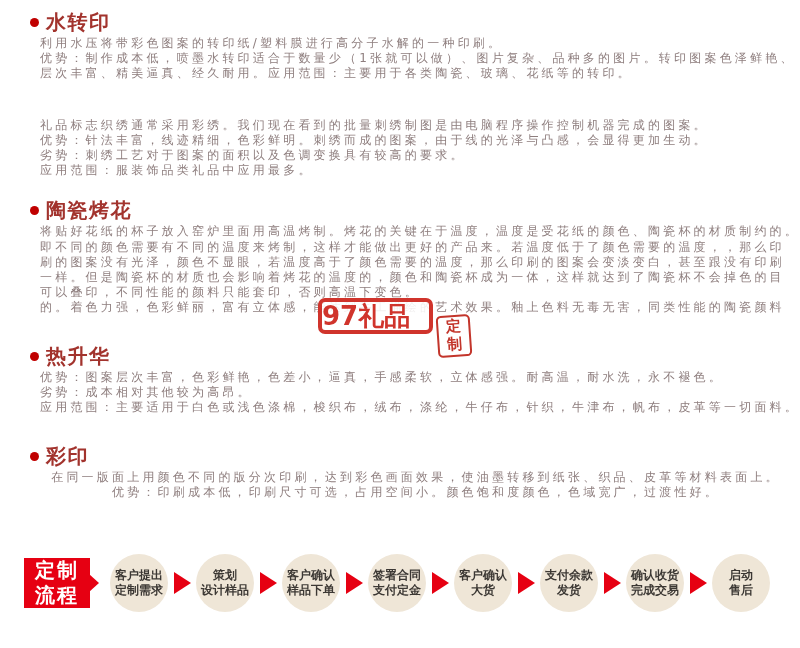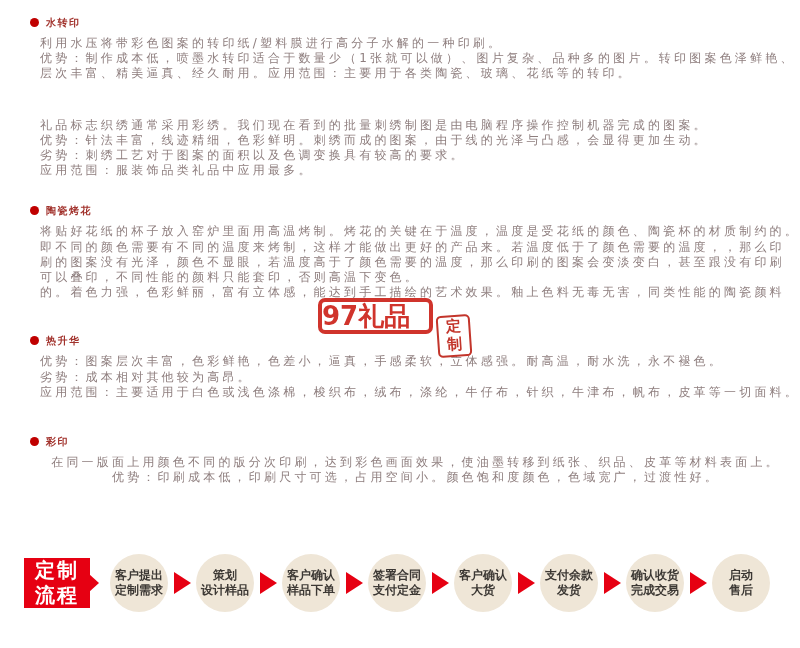--- a/index.html
+++ b/index.html
@@ -4,21 +4,21 @@
 <style>
   * { margin:0; padding:0; box-sizing:border-box; }
   html,body { width:800px; height:648px; background:#ffffff; overflow:hidden;
               font-family:"DejaVu Sans", sans-serif; }
   .page { position:relative; width:800px; height:648px; background:#ffffff; padding-top:14px; }
 
   
   .section { margin-bottom:0; }
   .section-head { display:flex; align-items:center; margin-left:30px; margin-bottom:5px; height:17px; }
   .bullet { width:9px; height:9px; border-radius:50%; background:#c00000; flex:0 0 auto; }
-  .section-title { color:#a2332d; font-weight:bold; font-size:10px; letter-spacing:1.5px; margin-left:7px; }
+  .section-title { color:#a2332d; font-weight:bold; font-size:20px; letter-spacing:1.5px; margin-left:7px; }
   .section-body { margin-left:40px; margin-right:8px; color:#8e7e7e;
                   font-size:12px; line-height:15.2px; letter-spacing:3.2px; }
   .body-line { white-space:nowrap; overflow:hidden; }
 
   .sec-1 { margin-top:0; }
   .sec-2 { margin-top:36px; }
   .sec-3 { margin-top:24px; }
   .sec-4 { margin-top:32px; }
   .sec-5 { margin-top:33px;text-align:center; }
 
@@ -78,20 +78,21 @@
 
   <div class="section sec-3">
     <div class="section-head">
       <span class="bullet"></span>
       <span class="section-title">陶瓷烤花</span>
     </div>
     <div class="section-body">
       <div class="body-line">将贴好花纸的杯子放入窑炉里面用高温烤制。烤花的关键在于温度，温度是受花纸的颜色、陶瓷杯的材质制约的。</div>
       <div class="body-line">即不同的颜色需要有不同的温度来烤制，这样才能做出更好的产品来。若温度低于了颜色需要的温度，，那么印</div>
       <div class="body-line">刷的图案没有光泽，颜色不显眼，若温度高于了颜色需要的温度，那么印刷的图案会变淡变白，甚至跟没有印刷</div>
+      <div class="body-line">一样。但是陶瓷杯的材质也会影响着烤花的温度的，颜色和陶瓷杯成为一体，这样就达到了陶瓷杯不会掉色的目</div>
       <div class="body-line">可以叠印，不同性能的颜料只能套印，否则高温下变色。</div>
       <div class="body-line">的。着色力强，色彩鲜丽，富有立体感，能达到手工描绘的艺术效果。釉上色料无毒无害，同类性能的陶瓷颜料</div>
     </div>
   </div>
 
   <div class="section sec-4">
     <div class="section-head">
       <span class="bullet"></span>
       <span class="section-title">热升华</span>
     </div>

